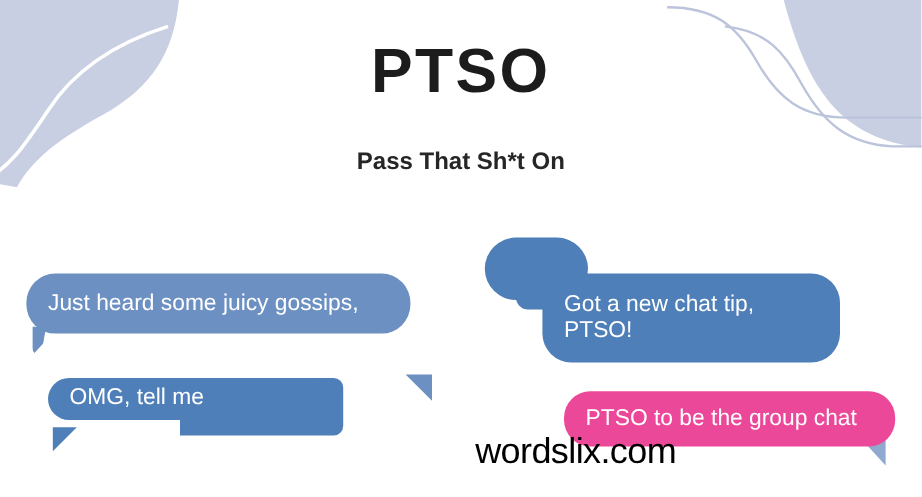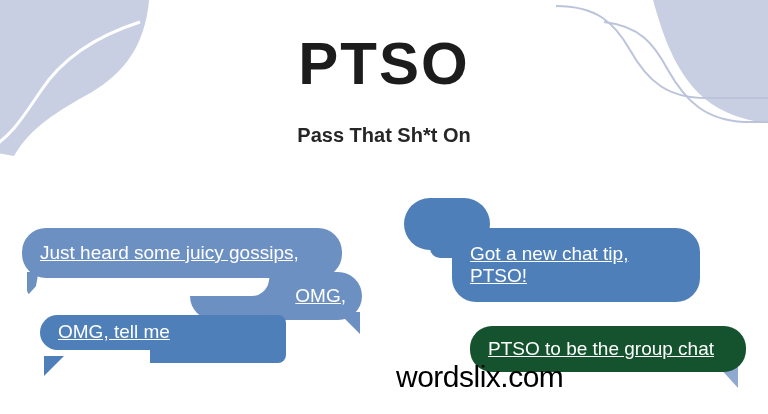--- a/index.html
+++ b/index.html
@@ -23,21 +23,21 @@
     pointer-events: none;
   }
 
   
   .title {
     position: absolute;
     left: 0;
     top: 34px;
     width: 768px;
     text-align: center;
-    font-size: 60px;
+    font-size: 52px;
     font-weight: bold;
     letter-spacing: 2px;
     color: #1c1c1c;
     line-height: 1;
   }
   .subtitle {
     position: absolute;
     left: 0;
     top: 124px;
     width: 768px;
@@ -52,24 +52,23 @@
   .bubble {
     position: absolute;
     box-sizing: border-box;
     color: #ffffff;
     display: flex;
     align-items: center;
     border-radius: 22px;
     font-size: 19px;
     line-height: 1.18;
     white-space: pre-line;
-    text-decoration: underline;
   }
   .bubble.mid   { background: #6d90c2; }
-  .bubble.light { background: #14532d; }
+  .bubble.light { background: #ec4899; }
 
   
   .tail {
     position: absolute;
     width: 0; height: 0;
   }
 
   
   #b-gossip {
     left: 22px;  top: 228px;
@@ -213,21 +212,20 @@
     <path d="M 788,-20 L 788,124 C 746,124 714,112 692,86 C 672,62 660,30 648,-20 Z" fill="#c8cfe2"></path>
 
     <path d="M 556,6 C 596,6 614,22 630,50 C 648,82 668,98 706,98 L 788,98" fill="none" stroke="#bcc4dc" stroke-width="2"></path>
     <path d="M 604,22 C 640,26 654,44 668,70 C 686,102 706,120 744,122 L 788,122" fill="none" stroke="#bcc4dc" stroke-width="2"></path>
   </svg>
 
   <div class="title">PTSO</div>
   <div class="subtitle">Pass That Sh*t On</div>
 
   <div class="tail" id="b-omg-tail"></div>
-  <div class="bubble mid" id="b-omg">OMG,</div>
 
   <div class="tail" id="b-gossip-tail"></div>
   <div class="bubble mid" id="b-gossip">Just heard some juicy gossips,</div>
   <div class="notch" id="notch-1"></div>
 
   <div class="tail" id="b-tellme-tail"></div>
   <div id="b-tellme-wide"></div>
   <div class="bubble" id="b-tellme" style="background:#4e7fb8">OMG, tell me</div>
 
   <div id="b-stub"></div>

